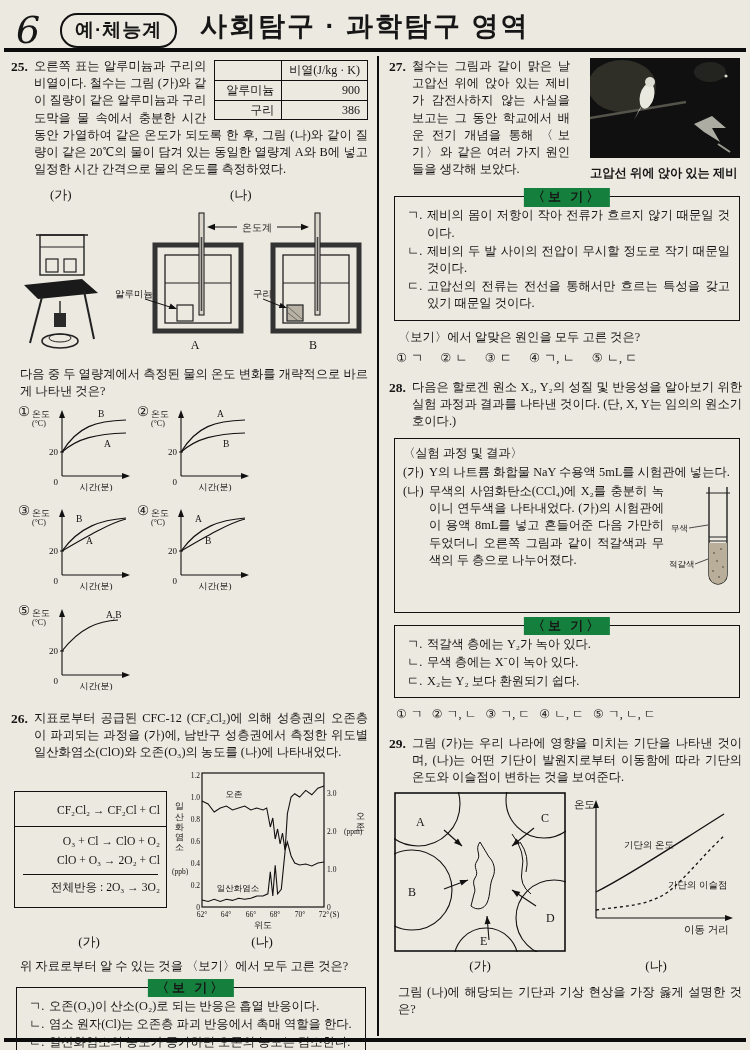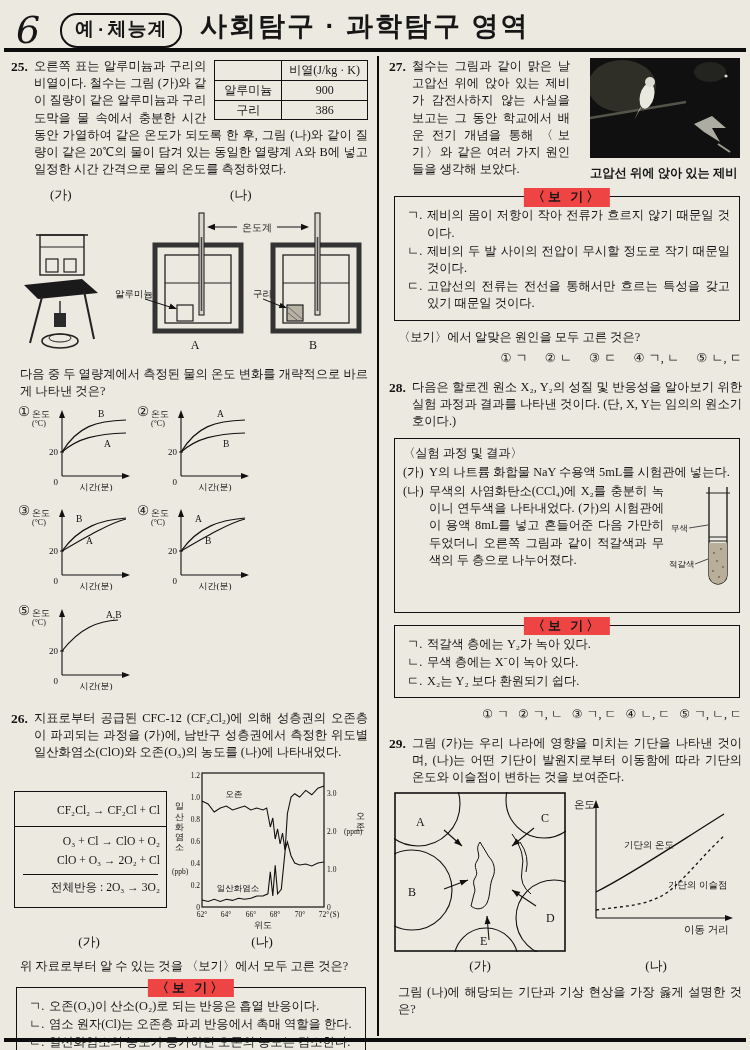--- a/index.html
+++ b/index.html
@@ -1,36 +1,36 @@
 <!DOCTYPE html>
 <html><head>
 <meta charset="utf-8">
 <style>
   html,body{margin:0;padding:0;}
   body{width:750px;height:1050px;background:#ece9e0;color:#161616;position:relative;overflow:hidden;
        font-family:"Liberation Serif",serif;font-size:12.3px;line-height:1.4;}
   
   .pgnum{position:absolute;left:16px;top:4px;font-size:38px;font-style:italic;font-family:"DejaVu Serif",serif;}
   .badge{position:absolute;left:60px;top:13px;border:2px solid #111;border-radius:17px;padding:2px 13px;
-         font-family:Liberation Mono, monospace;font-weight:bold;font-size:19px;letter-spacing:1px;background:#ece9e0;}
+         font-family:Liberation Sans, sans-serif;font-weight:bold;font-size:19px;letter-spacing:1px;background:#ece9e0;}
   .ptitle{position:absolute;left:200px;top:8px;font-family:"Liberation Sans",sans-serif;font-weight:bold;
           font-size:27px;letter-spacing:2px;}
   .rule-top{position:absolute;left:4px;right:4px;top:48px;height:3.5px;background:#0c0c0c;}
   .rule-bottom{position:absolute;left:4px;right:4px;top:1038px;height:3.5px;background:#0c0c0c;}
   .vdivider{position:absolute;left:377px;top:56px;height:980px;width:1.6px;background:#0c0c0c;}
   .col{position:absolute;top:58px;}
   .col-left{left:14px;width:354px;}
   .col-right{left:392px;width:350px;}
   section{margin-bottom:12px;}
   .qpara{position:relative;padding-left:20px;text-align:justify;}
   .qnum{position:absolute;left:-3px;top:0;font-weight:bold;font-size:13.5px;}
   .qtext{margin:6px 0 4px 0;padding-left:6px;text-align:justify;}
   
   table.sheat{border-collapse:collapse;float:right;margin:2px 0 4px 8px;font-size:12px;background:#ece9e0;}
-  table.sheat td{border:1.4px solid #111;text-align:center;padding:1px 7px;min-width:52px;}
+  table.sheat td{border:1.4px solid #111;text-align:right;padding:1px 7px;min-width:52px;}
   
   .figrow{display:flex;gap:8px;margin:8px 0 4px 2px;align-items:flex-start;}
   .figcol{text-align:center;}
   .figcap{font-size:13px;margin-bottom:2px;}
   svg text{font-family:"Liberation Serif",serif;fill:#131313;}
   .gopts{display:flex;flex-wrap:wrap;column-gap:9px;row-gap:4px;padding-left:8px;margin-top:4px;}
   .gopt{position:relative;width:110px;}
   .gnum{position:absolute;left:-4px;top:-1px;font-size:13.5px;}
   .gopt svg{margin-left:8px;}
   
@@ -39,26 +39,26 @@
   .eqbox .eline{margin:3px 0;white-space:nowrap;}
   .eqbox hr{border:none;border-top:1.3px solid #111;margin:7px -6px;}
   .eqbox hr.sum{margin:5px 2px;}
   .chartwrap{position:relative;width:196px;height:164px;}
   .vlab{position:absolute;width:13px;word-break:break-all;line-height:1.12;font-size:9px;text-align:center;}
   .hlab{position:absolute;font-size:7.5px;}
   .caps26{display:flex;margin-top:2px;}
   .caps26 div{text-align:center;font-size:13px;}
   
   .bogi{position:relative;border:1.5px solid #111;margin:12px 2px 8px 2px;padding:9px 9px 6px 9px;}
-  .bogi-title{position:absolute;top:-9px;left:50%;transform:translateX(-50%);background:#ef4444;
+  .bogi-title{position:absolute;top:-9px;left:50%;transform:translateX(-50%);background:#15803d;
               padding:0 8px;font-weight:bold;font-size:13px;letter-spacing:3px;white-space:nowrap;}
   .bitem{position:relative;padding-left:23px;margin:1px 0;text-align:justify;}
   .bm{position:absolute;left:3px;}
   
-  .choices{padding-left:4px;margin-top:3px;display:flex;flex-wrap:wrap;row-gap:12px;justify-content:flex-end;}
+  .choices{padding-left:4px;margin-top:3px;display:flex;flex-wrap:wrap;row-gap:12px;}
   .choices .ch{white-space:nowrap;}
   .gap16{column-gap:17px;}
   .gap8{column-gap:9px;font-size:12px;}
   .cn{margin-right:4px;}
   
   .photobox{float:right;width:152px;margin:0 0 2px 20px;font-weight:bold;}
   .photocap{font-size:12.3px;margin-top:2px;}
   .clear{clear:both;}
   
   .expbox{border:1.5px solid #111;margin:7px 2px 6px 2px;padding:6px 8px;overflow:hidden;}

